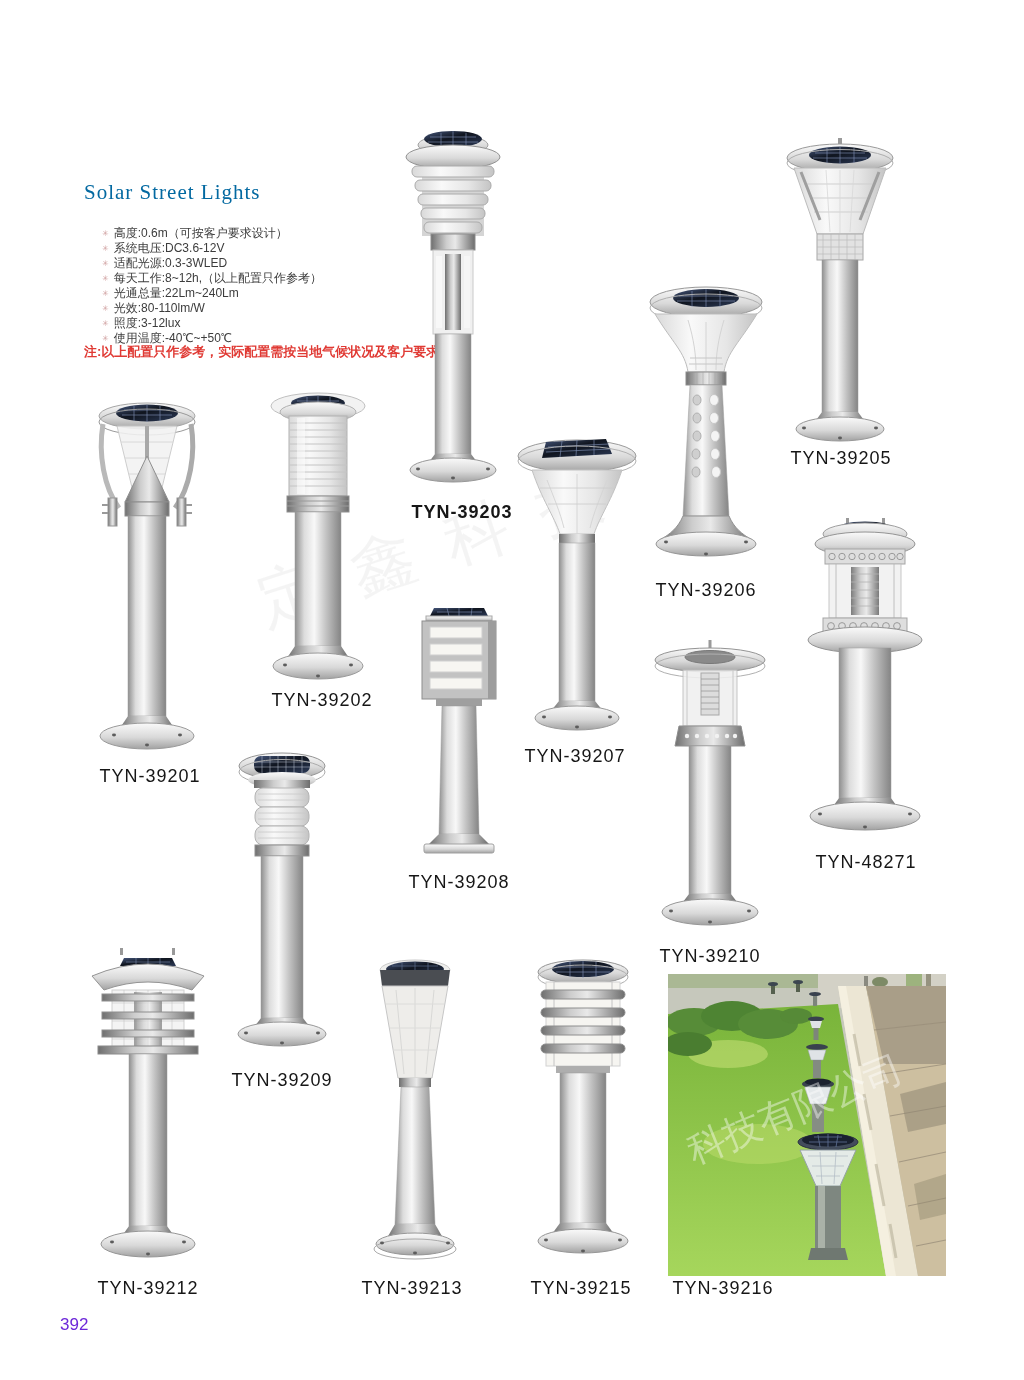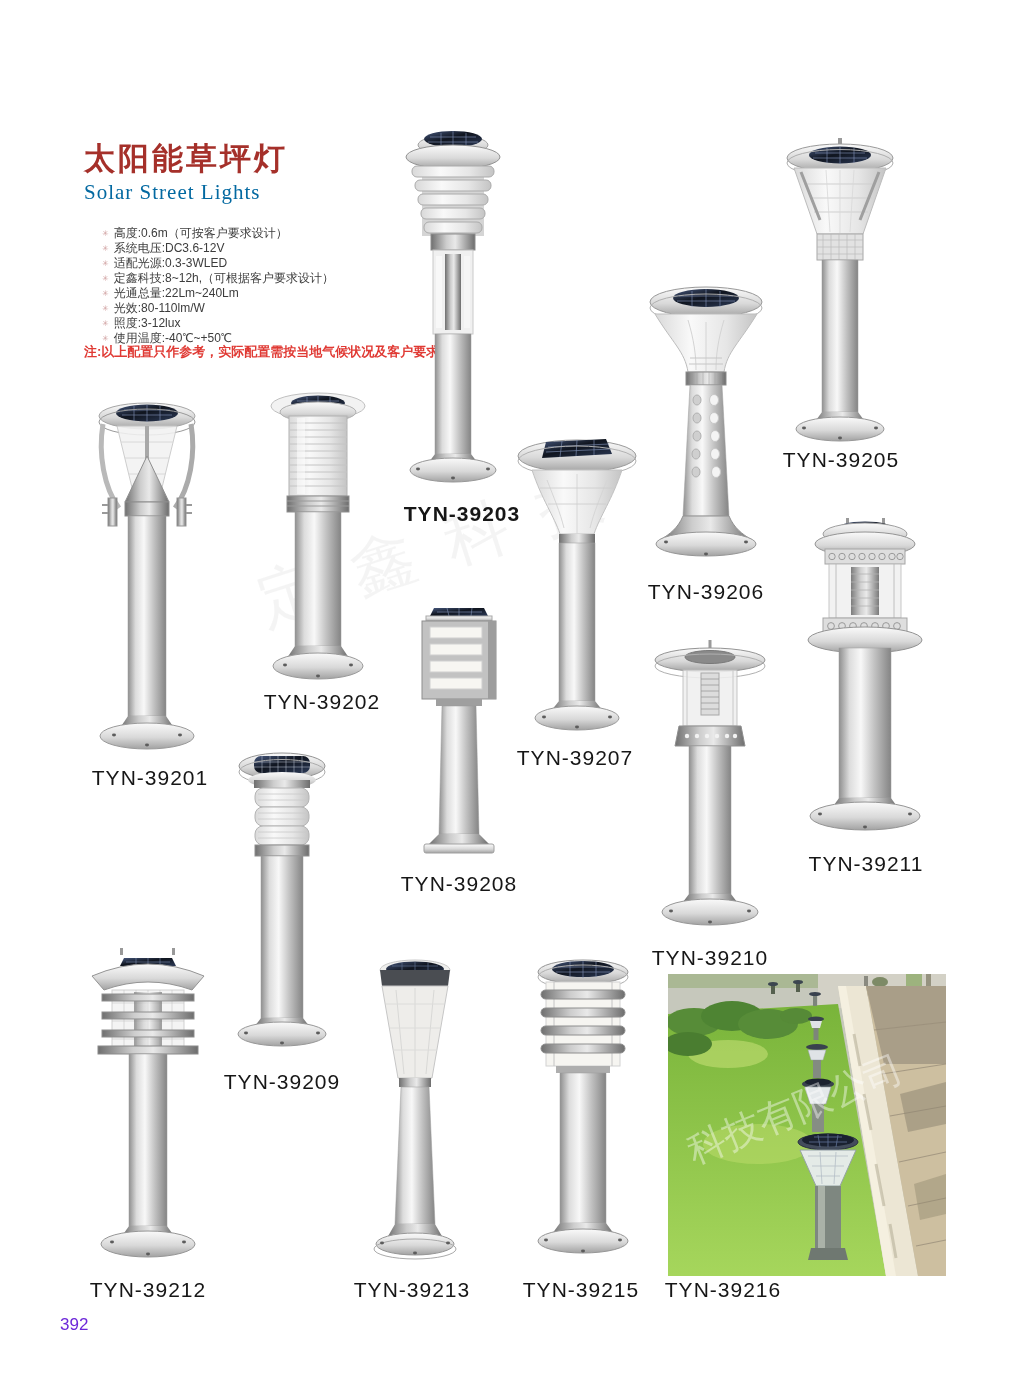--- a/index.html
+++ b/index.html
@@ -6,21 +6,21 @@
   .page{position:relative;width:1024px;height:1380px;background:#ffffff;margin:0 auto;
         overflow:hidden;font-family:"Liberation Sans",sans-serif;}
   .abs{position:absolute;}
   .page-title{font-family:"Liberation Serif",serif;font-weight:bold;font-size:31px;
         letter-spacing:3px;color:#a5302a;}
   .page-subtitle{font-family:"Liberation Serif",serif;font-size:21px;color:#0369a1;letter-spacing:1px;}
   .spec-list{list-style:none;margin:16px;padding:0;}
   .spec-list li{font-size:12px;line-height:15px;color:#3c3c3c;white-space:nowrap;}
   .spec-bullet{color:#cf9f9f;font-size:8px;margin-right:5px;vertical-align:1px;}
   .note-line{font-size:13px;font-weight:bold;color:#e03a34;white-space:nowrap;}
-  .model-label{position:absolute;width:150px;text-align:center;font-size:21px;color:#161616;
+  .model-label{position:absolute;width:150px;text-align:center;font-size:18px;color:#161616;
         letter-spacing:1px;white-space:nowrap;}
   .product{position:absolute;}
   .page-number{font-size:17px;color:#6d28d9;}
   .page-watermark{font-size:64px;color:#9f9f9f;opacity:0.10;letter-spacing:34px;
         transform:rotate(-18deg);white-space:nowrap;pointer-events:none;}
   .photo-frame{position:absolute;overflow:hidden;}
 </style>
 </head>
 <body>
 
@@ -57,28 +57,27 @@
         <stop offset="0.7" stop-color="#e6e6e6"></stop>
           <stop offset="1" stop-color="#c4c4c4"></stop>
       </linearGradient>
       <linearGradient id="gGrass" x1="0" y1="0" x2="0" y2="1">
         <stop offset="0" stop-color="#79b43a"></stop>
           <stop offset="1" stop-color="#a6d65c"></stop>
       </linearGradient>
     </defs>
   </svg>
 
-  <div class="abs page-title" style="left:84px;top:138px;">太阳能草坪灯</div>
   <div class="abs page-subtitle" style="left:84px;top:180px;">Solar Street Lights</div>
 
   <ul class="abs spec-list" style="left:86px;top:210px;">
     <li><span class="spec-bullet">✳</span><span>高度:0.6m（可按客户要求设计）</span></li>
     <li><span class="spec-bullet">✳</span><span>系统电压:DC3.6-12V</span></li>
     <li><span class="spec-bullet">✳</span><span>适配光源:0.3-3WLED</span></li>
-    <li><span class="spec-bullet">✳</span><span>定鑫科技:8~12h,（可根据客户要求设计）</span></li>
+    <li><span class="spec-bullet">✳</span><span>每天工作:8~12h,（以上配置只作参考）</span></li>
     <li><span class="spec-bullet">✳</span><span>光通总量:22Lm~240Lm</span></li>
     <li><span class="spec-bullet">✳</span><span>光效:80-110lm/W</span></li>
     <li><span class="spec-bullet">✳</span><span>照度:3-12lux</span></li>
     <li><span class="spec-bullet">✳</span><span>使用温度:-40℃~+50℃</span></li>
   </ul>
 
   <div class="abs note-line" style="left:84px;top:343px;">注:以上配置只作参考，实际配置需按当地气候状况及客户要求设计</div>
 
   <div class="abs page-watermark" style="left:250px;top:500px;">定鑫科技</div>
 
@@ -510,21 +509,21 @@
       <text x="26" y="190" font-size="38" font-family="Liberation Sans, sans-serif" fill="#ffffff" opacity="0.42" transform="rotate(-22 26 190)">科技有限公司</text>
     </svg>
   </div>
 
   <div class="model-label" style="left:387px;top:502px;font-weight:bold;">TYN-39203</div>
   <div class="model-label" style="left:766px;top:448px;">TYN-39205</div>
   <div class="model-label" style="left:631px;top:580px;">TYN-39206</div>
   <div class="model-label" style="left:247px;top:690px;">TYN-39202</div>
   <div class="model-label" style="left:500px;top:746px;">TYN-39207</div>
   <div class="model-label" style="left:75px;top:766px;">TYN-39201</div>
-  <div class="model-label" style="left:791px;top:852px;">TYN-39211</div>
+  <div class="model-label" style="left:791px;top:852px;">TYN-48271</div>
   <div class="model-label" style="left:384px;top:872px;">TYN-39208</div>
   <div class="model-label" style="left:635px;top:946px;">TYN-39210</div>
   <div class="model-label" style="left:207px;top:1070px;">TYN-39209</div>
   <div class="model-label" style="left:73px;top:1278px;">TYN-39212</div>
   <div class="model-label" style="left:337px;top:1278px;">TYN-39213</div>
   <div class="model-label" style="left:506px;top:1278px;">TYN-39215</div>
   <div class="model-label" style="left:648px;top:1278px;">TYN-39216</div>
 
   <div class="abs page-number" style="left:60px;top:1315px;">392</div>
 </div>

